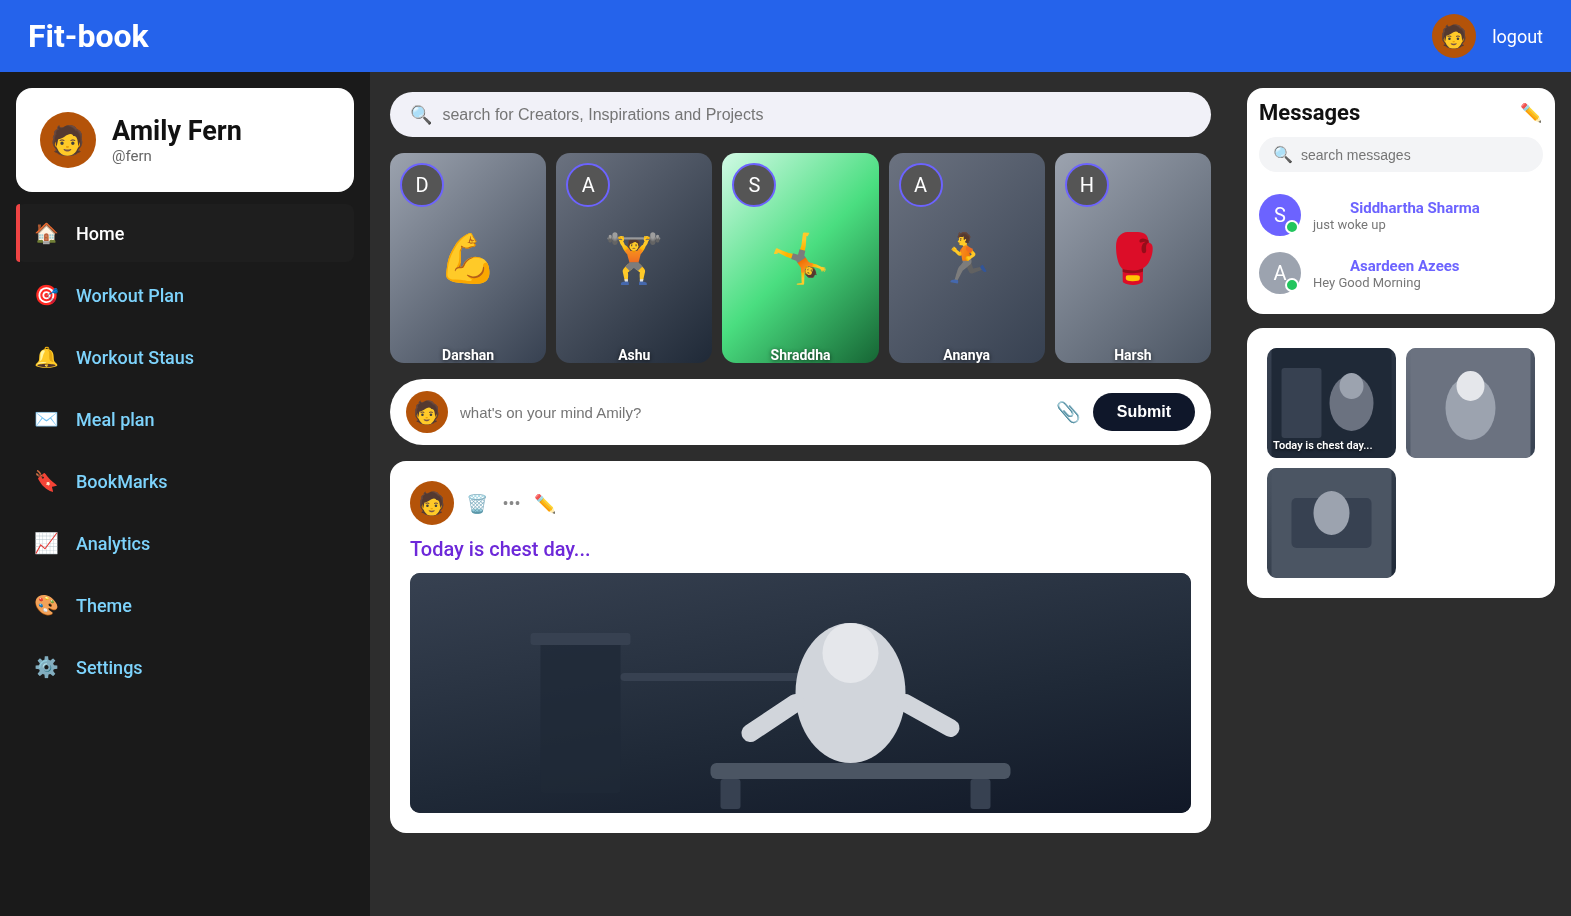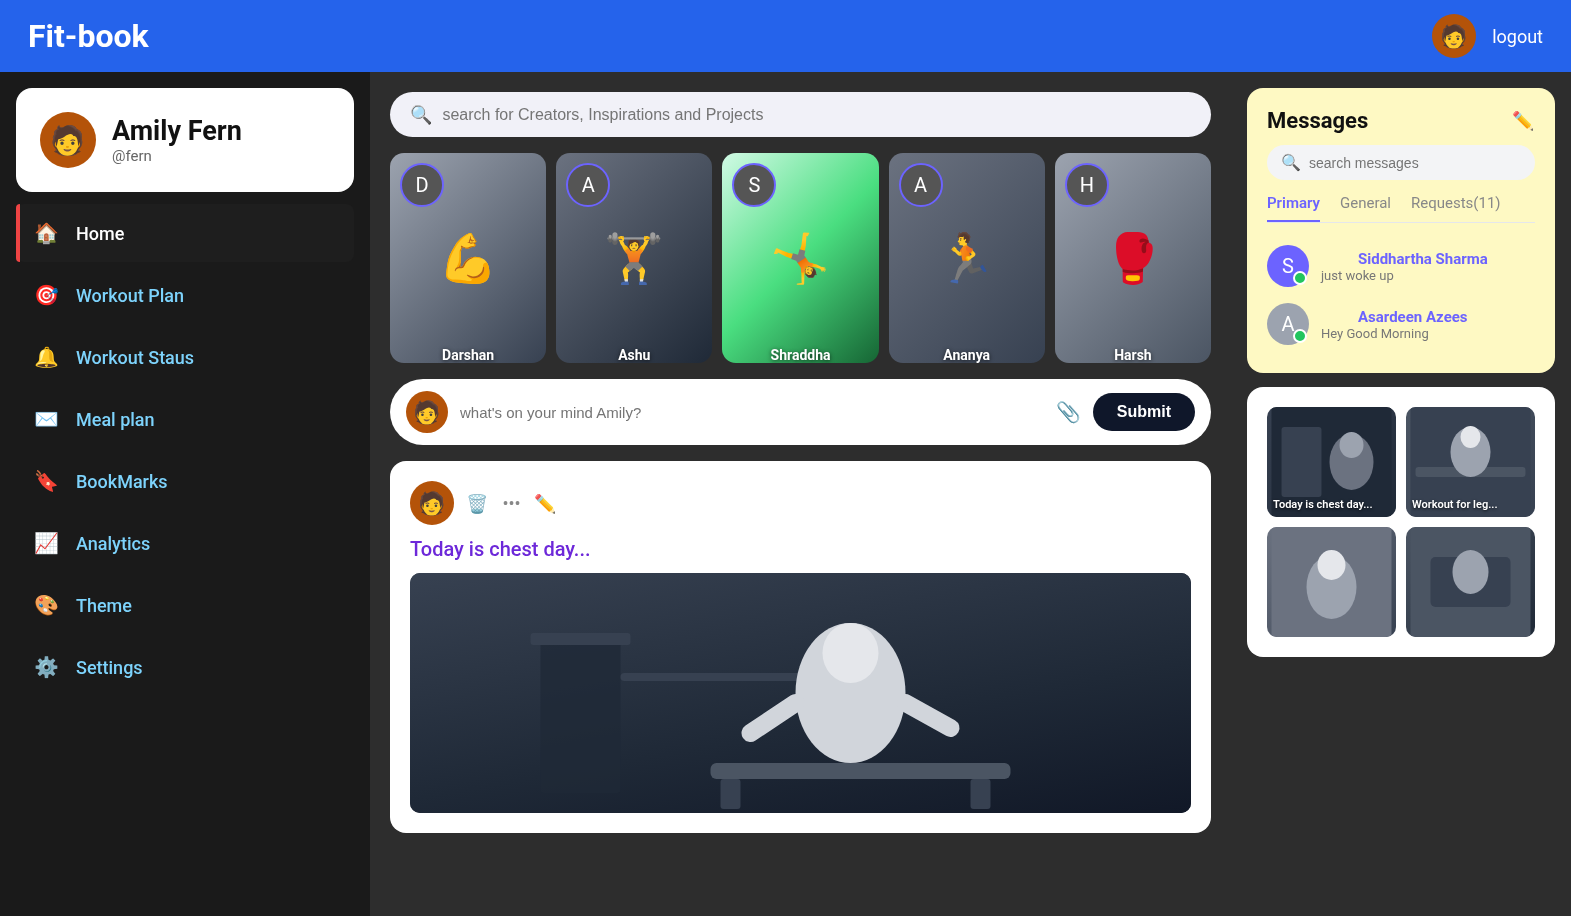--- a/index.html
+++ b/index.html
@@ -335,23 +335,23 @@
       width: 340px;
       flex-shrink: 0;
       padding: 16px;
       display: flex;
       flex-direction: column;
       gap: 14px;
       overflow-y: auto;
     }
 
     .messages-card {
-      background: #fef9c3;
+      background: #ffffff;
       border-radius: 16px;
-      padding: 20px;
+      padding: 12px;
     }
     .messages-header {
       display: flex;
       justify-content: space-between;
       align-items: center;
       margin-bottom: 12px;
     }
     .messages-title {
       font-size: 22px;
       font-weight: 700;
@@ -620,25 +620,20 @@
   <aside class="right-panel">
 
     <div class="messages-card">
       <div class="messages-header">
         <span class="messages-title">Messages</span>
         <span class="messages-edit-icon">✏️</span>
       </div>
       <div class="messages-search">
         <span>🔍</span>
         <input type="text" placeholder="search messages" style="">
-      </div>
-      <div class="messages-tabs">
-        <span class="messages-tab active">Primary</span>
-        <span class="messages-tab">General</span>
-        <span class="messages-tab">Requests(11)</span>
       </div>
       <div class="message-item">
         <div class="message-avatar online msg-avatar-siddhartha">S</div>
         <div class="message-info">
           <div class="message-name">Siddhartha Sharma</div>
           <div class="message-preview">just woke up</div>
         </div>
       </div>
       <div class="message-item">
         <div class="message-avatar online msg-avatar-asardeen" style="background:#9ca3af">A</div>
@@ -654,31 +649,20 @@
         <div class="my-post-thumb">
           <div class="my-post-bg p1">
             <svg viewBox="0 0 120 110" style="width:100%;height:100%">
               <rect width="120" height="110" fill="#1f2937"></rect>
               <rect x="10" y="20" width="40" height="70" rx="3" fill="#374151"></rect>
               <ellipse cx="80" cy="55" rx="22" ry="28" fill="#6b7280"></ellipse>
               <ellipse cx="80" cy="38" rx="12" ry="13" fill="#9ca3af"></ellipse>
             </svg>
           </div>
           <div class="my-post-label">Today is chest day...</div>
-        </div>
-        <div class="my-post-thumb">
-          <div class="my-post-bg p2">
-            <svg viewBox="0 0 120 110" style="width:100%;height:100%">
-              <rect width="120" height="110" fill="#374151"></rect>
-              <rect x="5" y="60" width="110" height="10" rx="3" fill="#4b5563"></rect>
-              <ellipse cx="60" cy="45" rx="20" ry="25" fill="#9ca3af"></ellipse>
-              <ellipse cx="60" cy="30" rx="10" ry="11" fill="#e5e7eb"></ellipse>
-            </svg>
-          </div>
-          <div class="my-post-label">Workout for leg...</div>
         </div>
         <div class="my-post-thumb">
           <div class="my-post-bg p3">
             <svg viewBox="0 0 120 110" style="width:100%;height:100%">
               <rect width="120" height="110" fill="#6b7280"></rect>
               <ellipse cx="60" cy="60" rx="25" ry="32" fill="#9ca3af"></ellipse>
               <ellipse cx="60" cy="38" rx="14" ry="15" fill="#e5e7eb"></ellipse>
             </svg>
           </div>
         </div>

